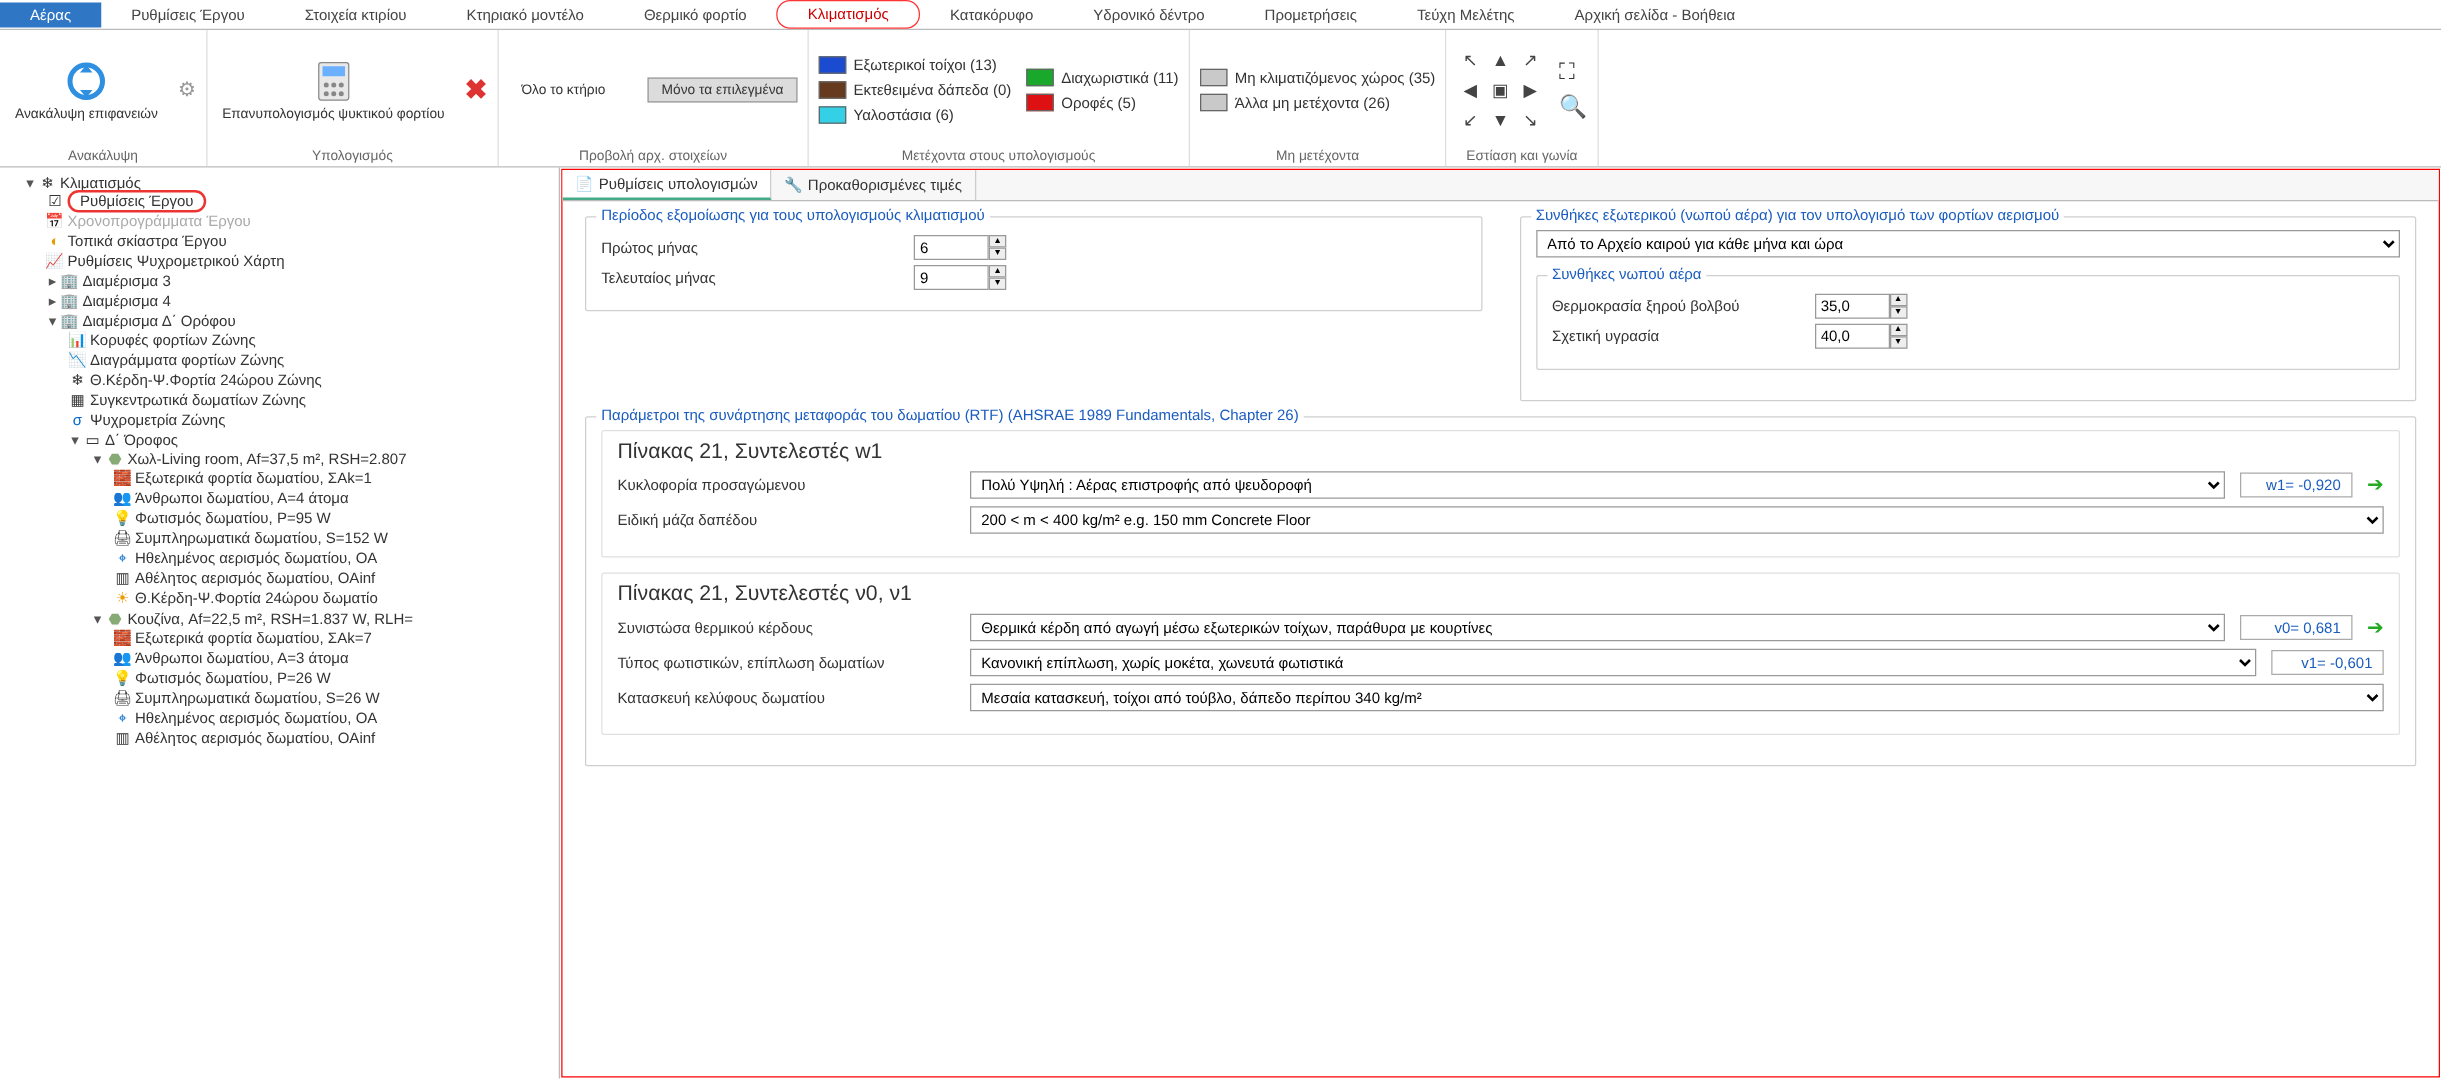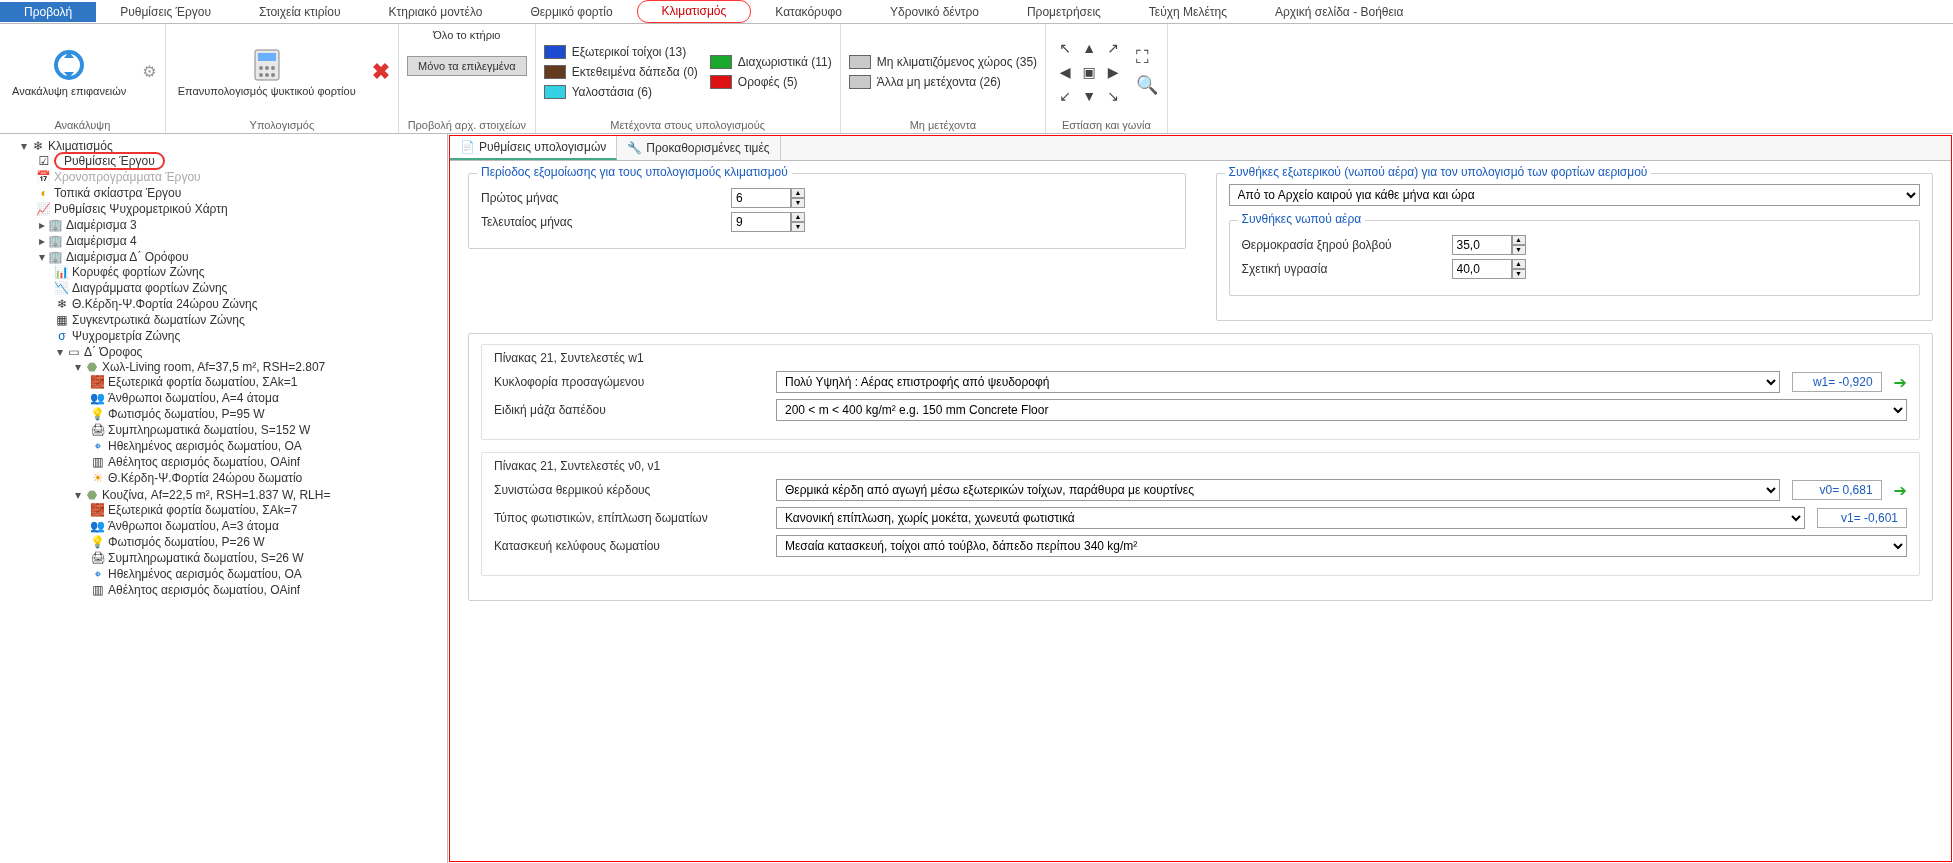--- a/index.html
+++ b/index.html
@@ -43,27 +43,27 @@
 .spin .ar{display:flex;flex-direction:column;}
 .spin .ar button{width:14px;height:10px;font-size:7px;line-height:6px;border:1px solid #999;background:#eee;padding:0;}
 select,.combo{height:22px;border:1px solid #999;background:#fff;padding:0 4px;width:100%;}
 .twocol{display:flex;gap:30px;align-items:flex-start;}
 .twocol>div{flex:1;}
 .rtf-row{display:flex;align-items:center;gap:12px;margin:6px 0;}
 .rtf-row label{width:270px;}
 .rtf-row select{flex:1;}
 .valbox{border:1px solid #aaa;padding:2px 8px;color:#1a5cbf;min-width:90px;text-align:right;}
 .green-arrow{color:#2a2;font-size:16px;}
-.subhead{font-size:12px;color:#333;margin:6px 0 2px 0;}
+.subhead{font-size:17px;color:#333;margin:6px 0 2px 0;}
 </style>
 </head>
 <body>
 
 <div class="menubar">
- <div class="mi file">Προβολή</div>
+ <div class="mi file">Αέρας</div>
  <div class="mi">Ρυθμίσεις Έργου</div>
  <div class="mi">Στοιχεία κτιρίου</div>
  <div class="mi">Κτηριακό μοντέλο</div>
  <div class="mi">Θερμικό φορτίο</div>
  <div class="mi active">Κλιματισμός</div>
  <div class="mi">Κατακόρυφο</div>
  <div class="mi">Υδρονικό δέντρο</div>
  <div class="mi">Προμετρήσεις</div>
  <div class="mi">Τεύχη Μελέτης</div>
  <div class="mi">Αρχική σελίδα - Βοήθεια</div>
@@ -103,21 +103,21 @@
             </svg>
           </div>
     <div class="lbl">Επανυπολογισμός
 ψυκτικού φορτίου</div>
    </div>
    <span style="color:#d33;font-size:22px;font-weight:bold;">✖</span>
   </div>
   <div class="glabel">Υπολογισμός</div>
  </div>
  <div class="rgroup">
-  <div class="body" style="flex-direction:column;gap:12px;">
+  <div class="body" style="flex-direction:row;gap:24px;">
    <div class="smbtn">Όλο το κτήριο</div>
    <div class="smbtn sel">Μόνο τα επιλεγμένα</div>
   </div>
   <div class="glabel">Προβολή αρχ. στοιχείων</div>
  </div>
  <div class="rgroup">
   <div class="body">
    <div class="legend-col">
     <div class="legend-row">
             <span class="sw" style="background:#1a4bd0"></span>
@@ -291,20 +291,21 @@
                       <button>▼</button>
                     </div>
                   </div>
                 </div>
       </div>
      </div>
     </div>
    </div>
 
    <div class="gb">
+    <div class="title">Παράμετροι της συνάρτησης μεταφοράς του δωματίου (RTF) (AHSRAE 1989 Fundamentals, Chapter 26)</div>
     <div class="gb" style="border-color:#e0e0e0">
      <div class="subhead" style="margin-top:-4px">Πίνακας 21, Συντελεστές w1</div>
      <div class="rtf-row">
       <label>Κυκλοφορία προσαγώμενου</label>
       <select><option>Πολύ Υψηλή : Αέρας επιστροφής από ψευδοροφή</option></select>
       <div class="valbox">w1= -0,920</div>
       <span class="green-arrow">➔</span>
      </div>
      <div class="rtf-row">
       <label>Ειδική μάζα δαπέδου</label>

